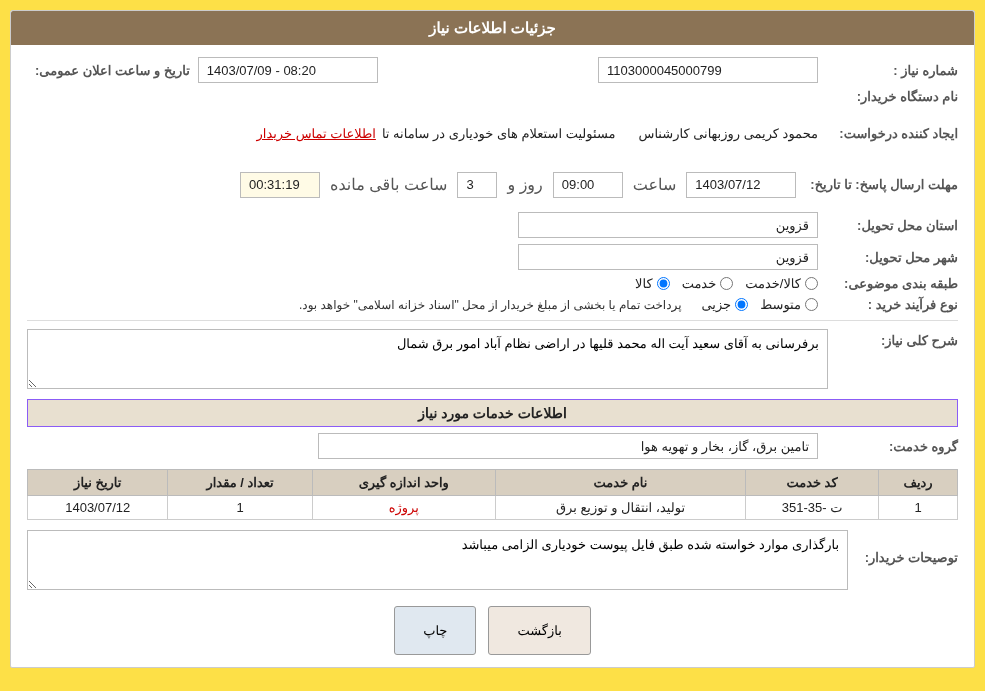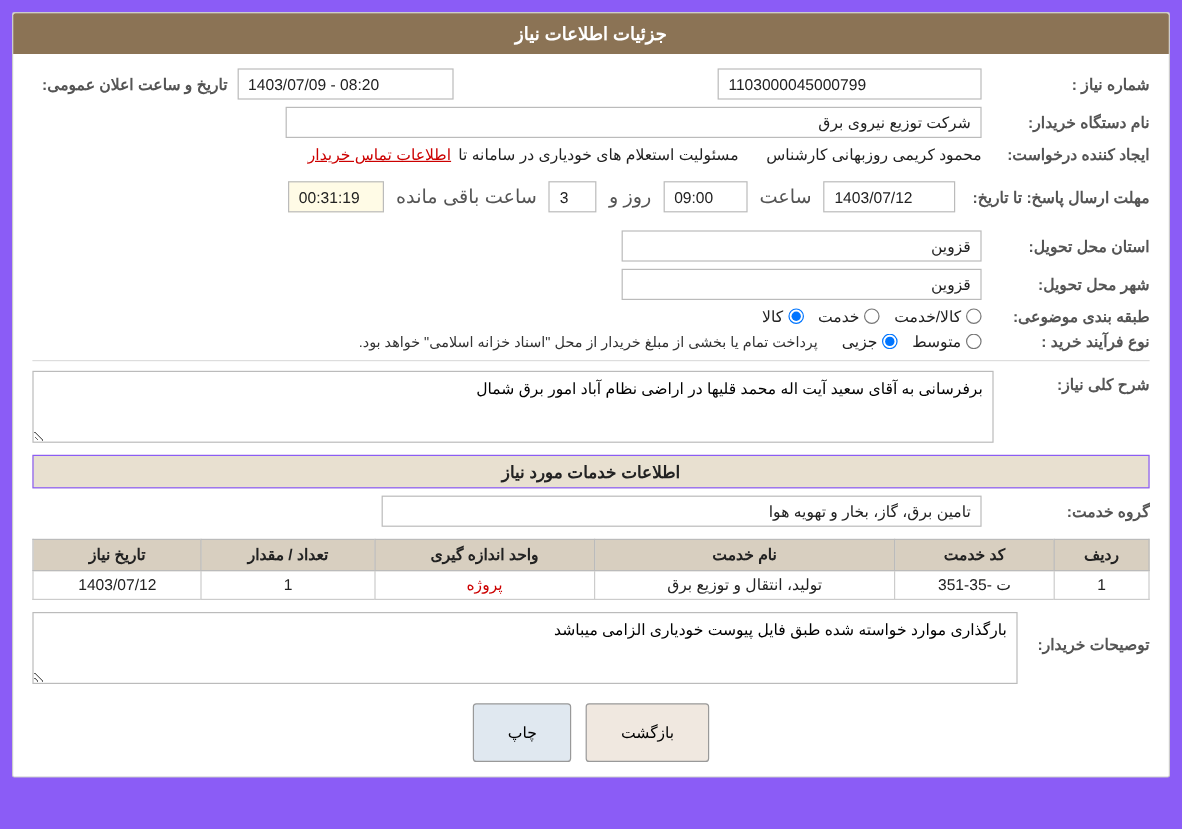--- a/index.html
+++ b/index.html
@@ -6,21 +6,21 @@
     body {
       font-family: Tahoma, Arial, sans-serif;
       background: #f0f0f0;
       direction: rtl;
       font-size: 13px;
       color: #222;
     }
     .page-wrapper {
       width: 985px;
       min-height: 691px;
-      background: #8b5cf6;
+      background: #fde047;
       padding: 10px;
     }
     .card {
       background: #fff;
       border: 1px solid #ccc;
       border-radius: 2px;
     }
     .card-header {
       background: #8b7355;
       color: #fff;
@@ -164,27 +164,26 @@
           <div class="value-box medium" style="min-width:220px;direction:ltr;">1103000045000799</div>
         </div>
         <div style="display:flex;align-items:center;gap:8px;flex:1;justify-content:flex-end;">
           <div class="value-box small" style="min-width:180px;direction:ltr;">1403/07/09 - 08:20</div>
           <span class="label" style="min-width:auto;">تاریخ و ساعت اعلان عمومی:</span>
         </div>
       </div>
 
       <div class="info-row">
         <span class="label">نام دستگاه خریدار:</span>
-        <div class="value-box wide" style="min-width:580px;">شرکت توزیع نیروی برق</div>
       </div>
 
       <div class="info-row">
         <span class="label">ایجاد کننده درخواست:</span>
         <span style="margin-left:17px;">محمود کریمی روزبهانی کارشناس</span>
-        <span style="margin:0 6px;">مسئولیت استعلام های خودیاری در سامانه تا</span>
+        <span style="margin:16px 6px;">مسئولیت استعلام های خودیاری در سامانه تا</span>
         <span class="link-text">اطلاعات تماس خریدار</span>
       </div>
 
       <div class="info-row" style="gap:6px;">
         <span class="label">مهلت ارسال پاسخ: تا تاریخ:</span>
         <div class="value-box small" style="min-width:110px;direction:ltr;">1403/07/12</div>
         <span class="small-label">ساعت</span>
         <div class="value-box" style="min-width:70px;direction:ltr;">09:00</div>
         <span class="small-label">روز و</span>
         <div class="value-box" style="min-width:40px;direction:ltr;text-align:center;">3</div>

